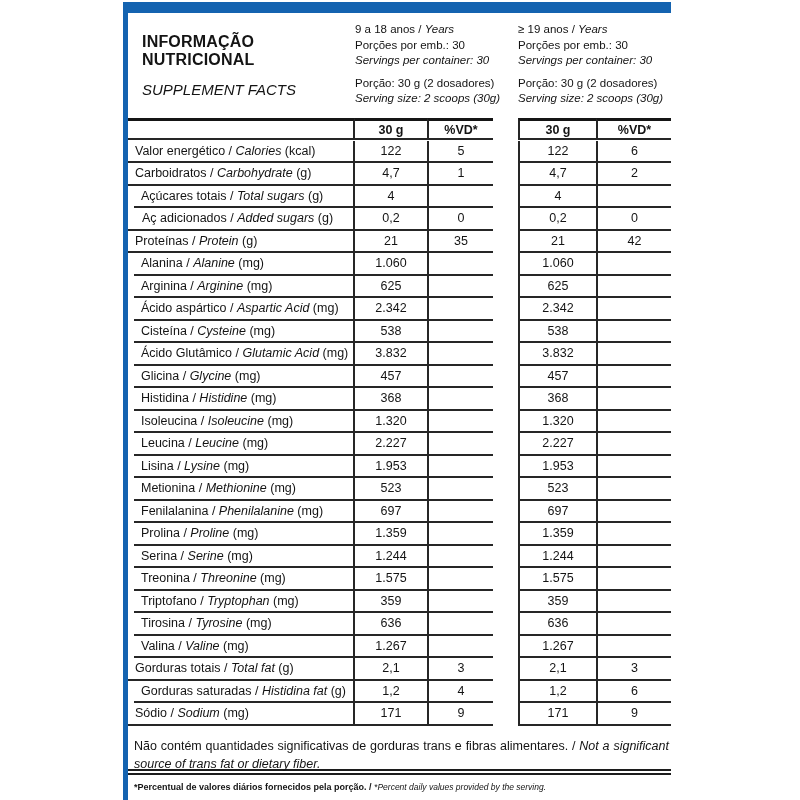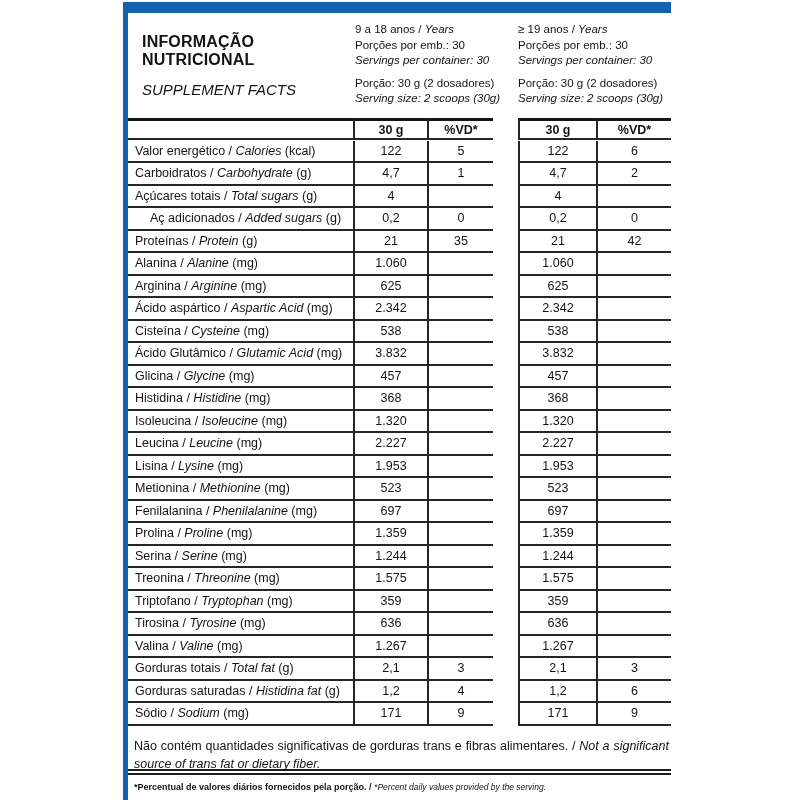--- a/index.html
+++ b/index.html
@@ -19,22 +19,22 @@
   .gap-top{margin-top:7px;}
   .it{font-style:italic;}
   
   .grid{display:grid;grid-template-columns:227px 72px 66px 25px 78px 75px;width:543px;}
   .grid > div{box-sizing:border-box;height:22.5px;font-size:12.5px;}
   .grid > div:not(.c-gap){border-bottom:2px solid #262626;}
   .grid > .ht{border-top:3px solid #151515;height:22px;font-weight:bold;}
   .c-label{border-right:2px solid #262626;padding-left:7px;display:flex;align-items:center;}
   .c-label .lbl{white-space:nowrap;}
   .c-label .en{font-style:italic;}
-  .ind1{}
-  .ind2{padding-left:22px;}
+  .ind1{margin-left:6px;}
+  .ind2{padding-left:14px;}
   .c-val,.c-dv,.c-val2,.c-dv2{display:flex;align-items:center;justify-content:center;}
   .c-dv,.c-val2,.c-dv2{border-left:2px solid #262626;}
   .c-gap{border:none;}
   
   .note{width:543px;box-sizing:border-box;padding:11px 2px 0 6px;font-size:12.5px;line-height:18px;
         text-align:justify;height:43px;}
   .dbl-rule{width:543px;height:6px;box-sizing:border-box;border-top:2px solid #1c1c1c;border-bottom:2px solid #1c1c1c;}
   .footnote{width:543px;box-sizing:border-box;padding:7px 0 0 6px;font-size:9px;white-space:nowrap;}
   .footnote .pt{font-weight:bold;text-align:center;}
   .footnote .en{font-style:italic;font-size:8.5px;}

